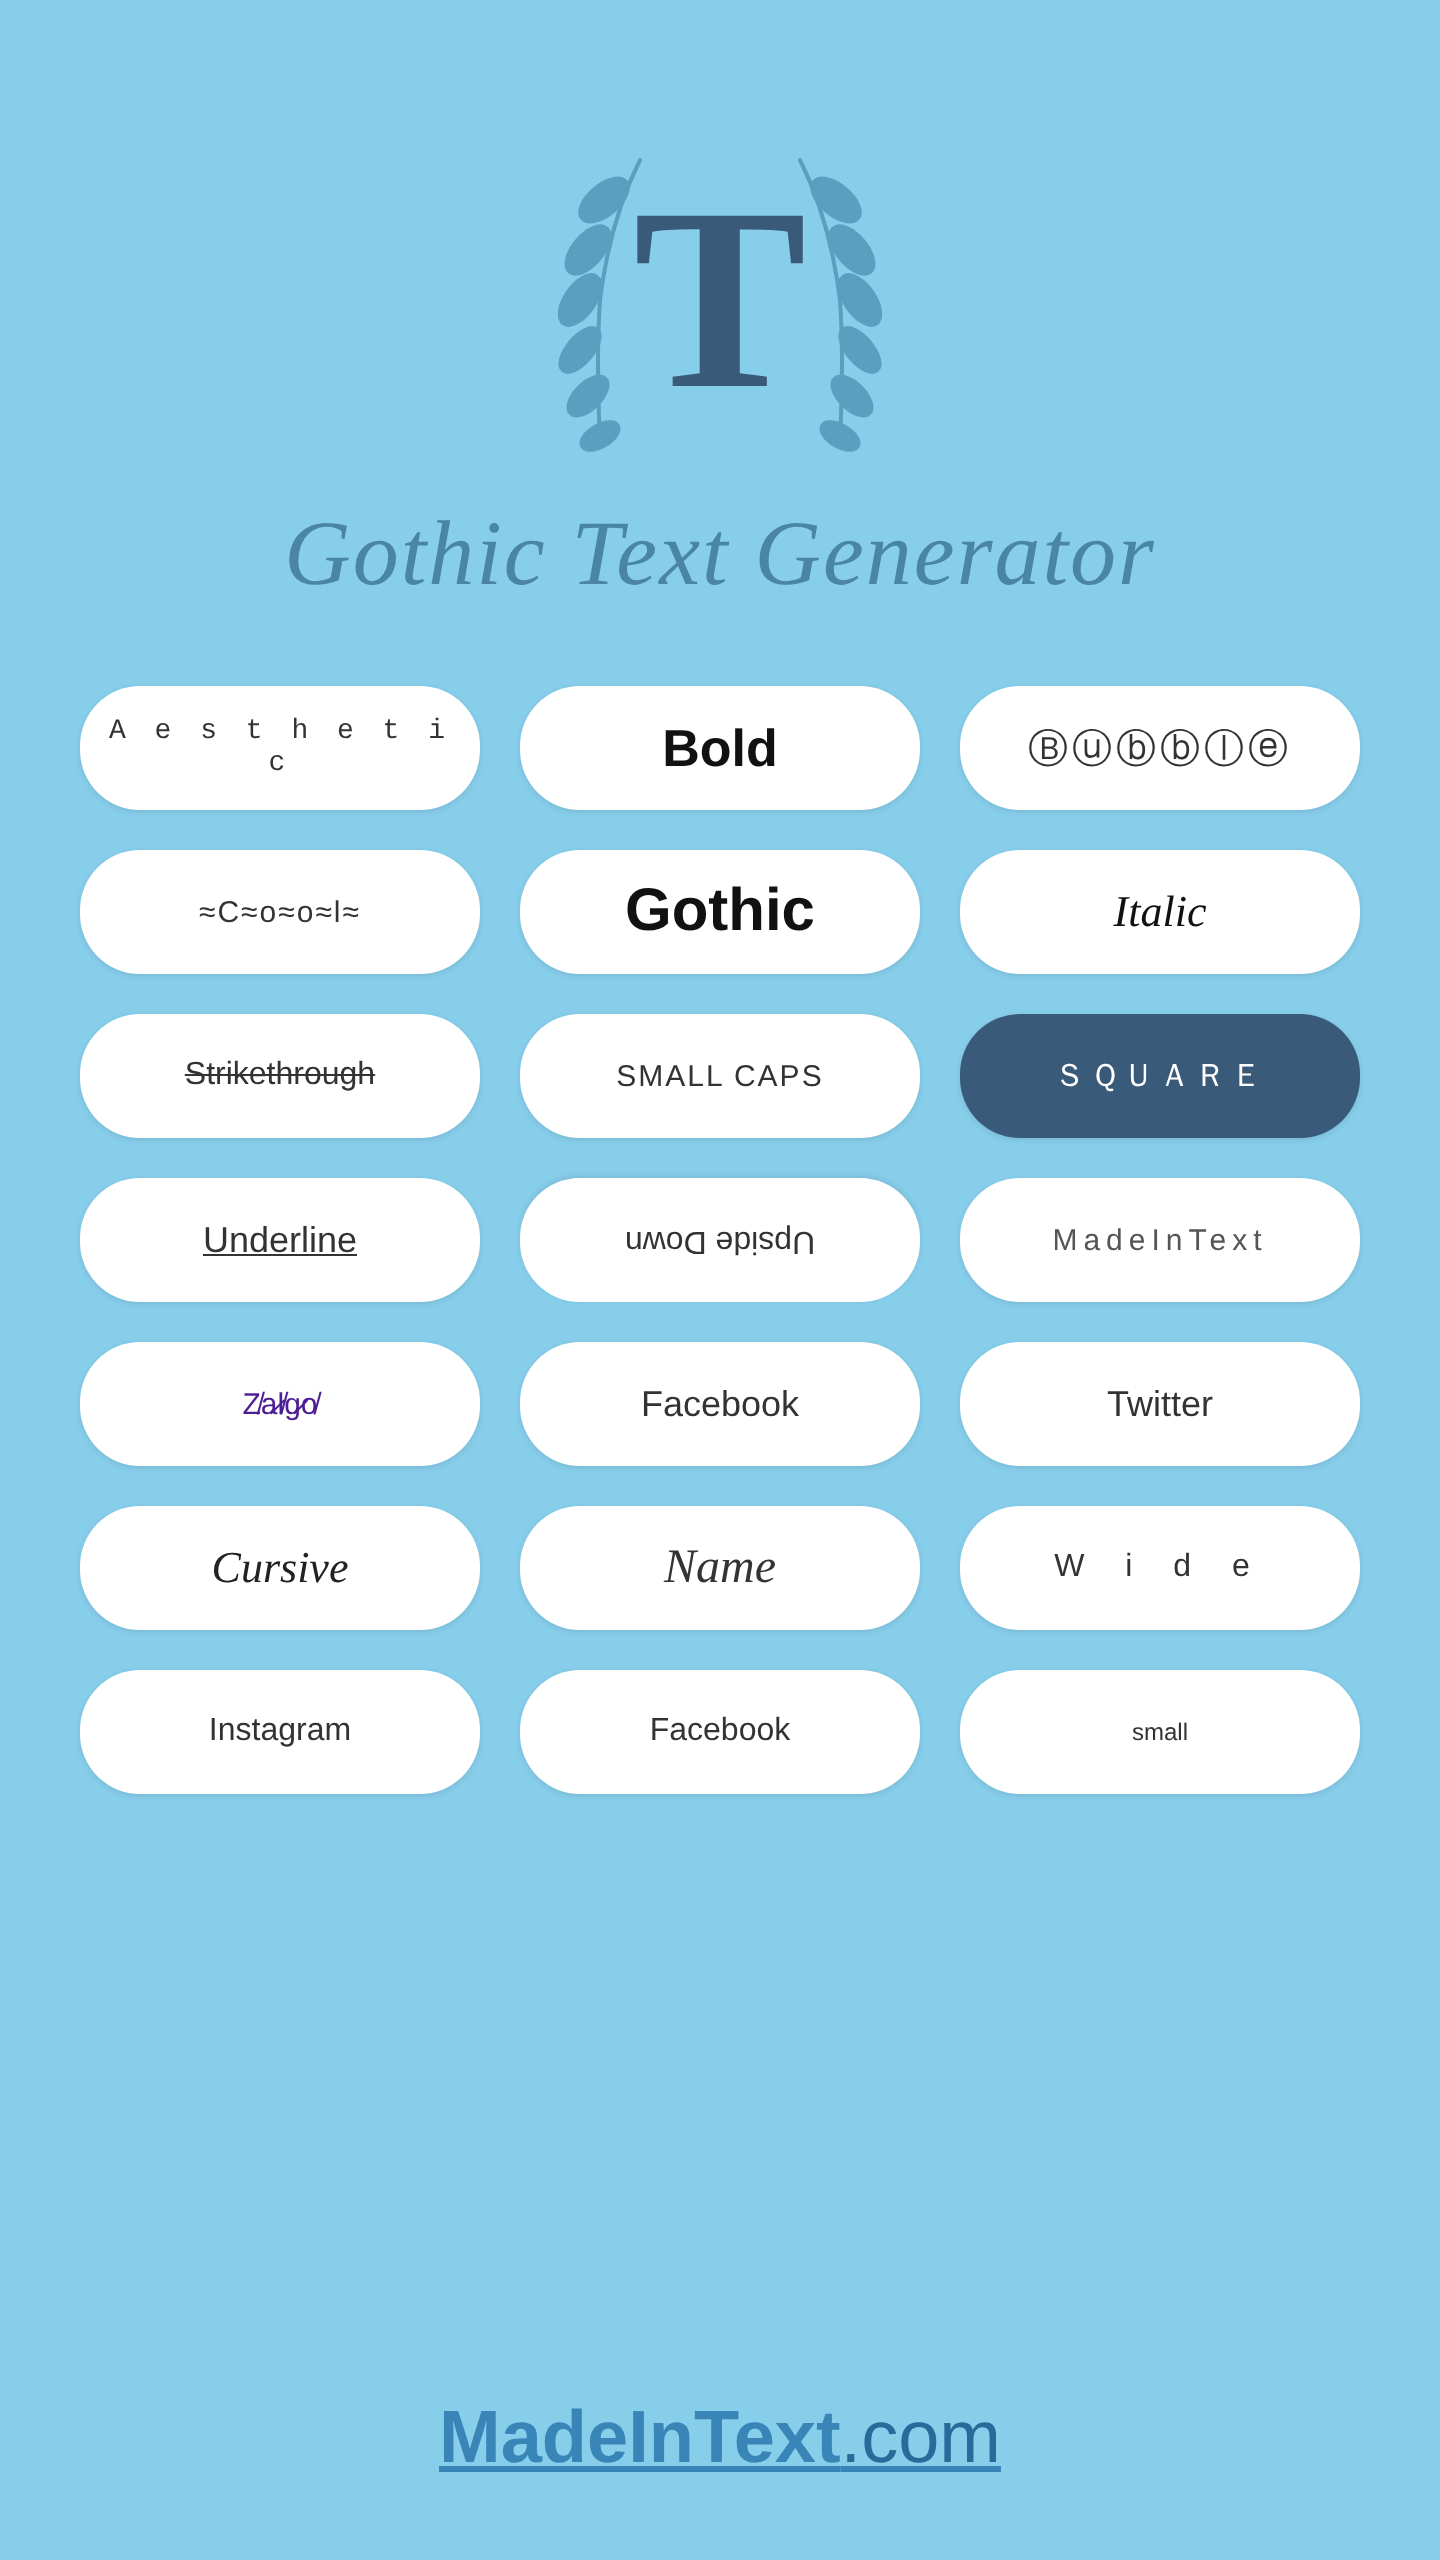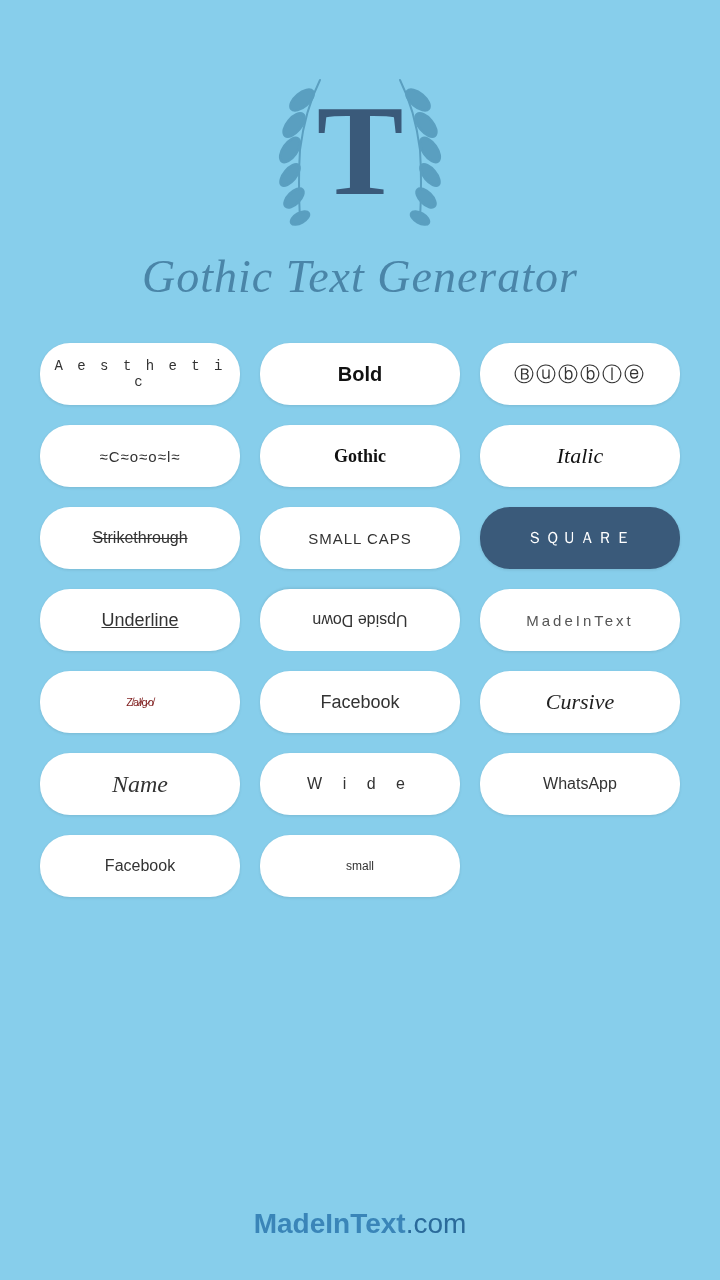--- a/index.html
+++ b/index.html
@@ -69,48 +69,49 @@
       cursor: pointer;
       text-align: center;
       min-height: 62px;
       display: flex;
       align-items: center;
       justify-content: center;
       box-shadow: 0 1px 3px rgba(0,0,0,0.1);
     }
 
     .btn-aesthetic { font-family: 'Courier New', monospace; letter-spacing: 3px; font-size: 14px; color: #333; }
-    .btn-bold { font-weight: 900; font-size: 20px; font-family: Arial, sans-serif; color: #111; }
+    .btn-bold { font-weight: 900; font-size: 26px; font-family: Arial, sans-serif; color: #111; }
     .btn-bubble { font-size: 20px; color: #333; letter-spacing: 2px; }
     .btn-creole { font-size: 15px; color: #333; letter-spacing: 1px; }
-    .btn-gothic { font-family: Liberation Serif, serif; font-weight: bold; font-size: 18px; font-style: normal; color: #111; }
+    .btn-gothic { font-family: Liberation Sans, sans-serif; font-weight: bold; font-size: 30px; font-style: normal; color: #111; }
     .btn-italic { font-style: italic; font-size: 22px; font-family: Georgia, serif; color: #111; }
     .btn-strike { text-decoration: line-through; font-size: 16px; color: #333; }
     .btn-smallcaps { font-variant: small-caps; font-size: 15px; letter-spacing: 1px; color: #333; font-family: Arial, sans-serif; }
     .btn-square { font-size: 16px; color: white; background: #3a5a7a; border-radius: 30px; letter-spacing: 2px; font-family: 'Courier New', monospace; }
     .btn-underline { text-decoration: underline; font-size: 18px; color: #333; }
     .btn-upsidedown { transform: rotate(180deg); font-size: 16px; color: #333; font-family: Arial, sans-serif; }
     .btn-vaporwave { letter-spacing: 3px; font-size: 15px; color: #555; font-family: Arial, sans-serif; }
-    .btn-zalgo { font-size: 11px; color: #7f1d1d; }
+    .btn-zalgo { font-size: 15px; color: #4c1d95; }
     .btn-facebook { font-size: 18px; color: #333; }
     .btn-twitter { font-size: 18px; color: #333; }
     .btn-cursive { font-style: italic; font-family: 'Palatino Linotype', Palatino, cursive; font-size: 22px; color: #222; font-weight: normal; }
     .btn-name { font-style: italic; font-family: Georgia, serif; font-size: 24px; color: #333; }
     .btn-wide { letter-spacing: 8px; font-size: 16px; color: #333; font-family: Arial, sans-serif; }
     .btn-instagram { font-size: 16px; color: #333; font-family: Arial, sans-serif; }
     .btn-whatsapp { font-size: 16px; color: #333; font-family: Arial, sans-serif; }
     .btn-small { font-size: 12px; color: #333; font-family: Arial, sans-serif; }
 
     .footer {
       margin-top: auto;
       padding: 30px 0 40px 0;
-      font-size: 28px;
+      font-size: 37px;
       color: #3a85b8;
       font-family: Arial, sans-serif;
       font-weight: bold;
+      text-decoration: underline;
     }
 
     .footer span.com {
       color: #2a6a9a;
       font-weight: normal;
     }
 
     .laurel-svg {
       position: absolute;
       top: 10px;
@@ -162,23 +163,24 @@
     <button class="style-btn btn-gothic">Gothic</button>
     <button class="style-btn btn-italic">Italic</button>
     <button class="style-btn btn-strike">Strikethrough</button>
     <button class="style-btn btn-smallcaps">SMALL CAPS</button>
     <button class="style-btn btn-square">ＳＱＵＡＲＥ</button>
     <button class="style-btn btn-underline">Underline</button>
     <button class="style-btn btn-upsidedown">Upside Down</button>
     <button class="style-btn btn-vaporwave">MadeInText</button>
     <button class="style-btn btn-zalgo">Z̸a̷l̸g̷o̸</button>
     <button class="style-btn btn-facebook">Facebook</button>
+    <button class="style-btn btn-twitter">Twitter</button>
     <button class="style-btn btn-cursive">Cursive</button>
     <button class="style-btn btn-name">Name</button>
     <button class="style-btn btn-wide">W i d e</button>
-    <button class="style-btn btn-instagram">WhatsApp</button>
+    <button class="style-btn btn-instagram">Instagram</button>
     <button class="style-btn btn-whatsapp">Facebook</button>
     <button class="style-btn btn-small">small</button>
   </div>
 
 <div class="footer">
   <span>MadeInText</span><span class="com">.com</span>
 </div>
 
 </body></html>

